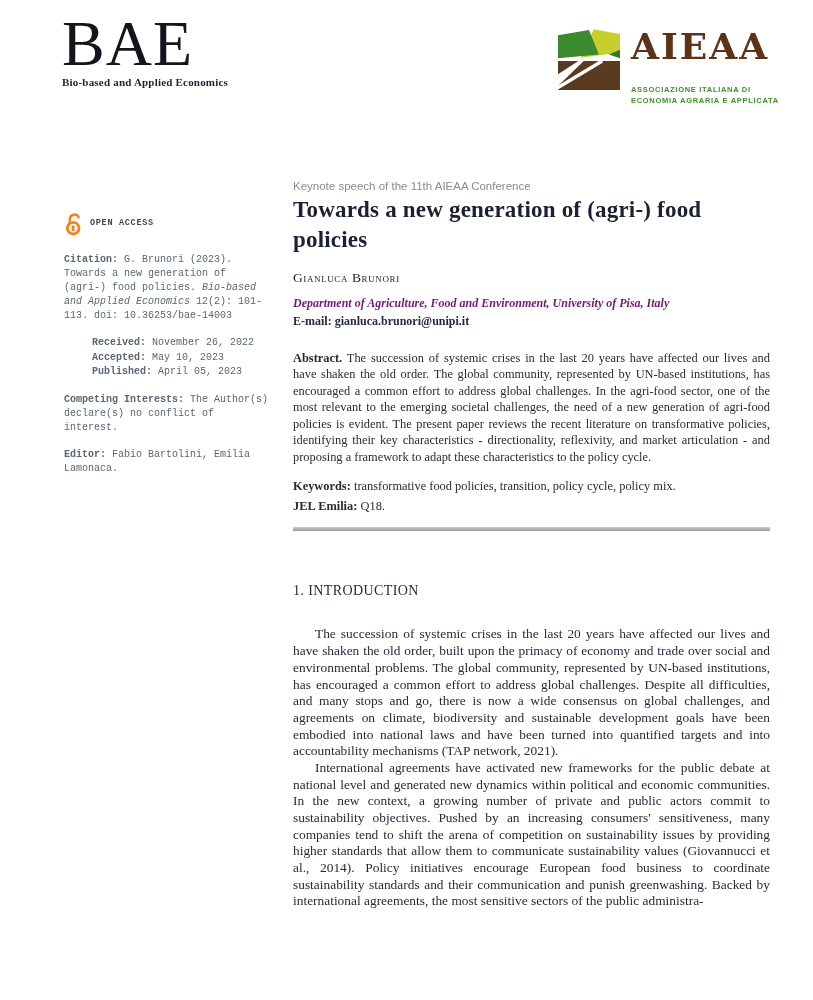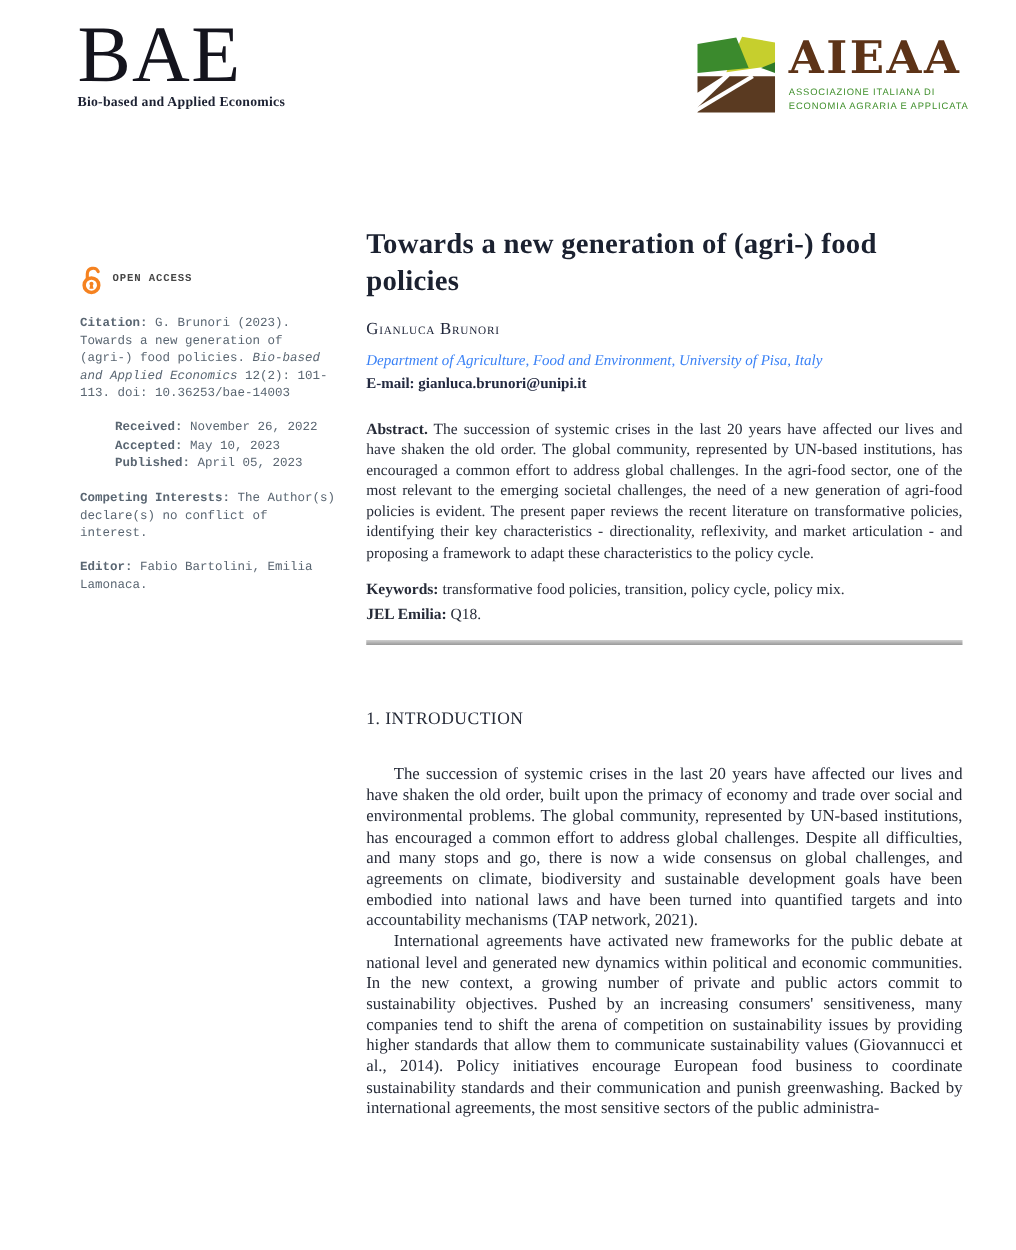--- a/index.html
+++ b/index.html
@@ -7,40 +7,40 @@
   .page{position:absolute;inset:0;overflow:hidden;background:#ffffff;}
 
   
   .bae-logo{position:absolute;left:62px;top:14px;color:#15161f;}
   .bae-acronym{font-family:"Liberation Serif",serif;font-size:64px;line-height:0.95;font-weight:400;letter-spacing:1px;color:#14141d;}
   .bae-tagline{font-family:"Liberation Serif",serif;font-size:11px;font-weight:bold;color:#1d2233;margin-top:1px;letter-spacing:0.2px;}
 
   .aieaa-logo{position:absolute;left:556px;top:28px;display:flex;align-items:flex-start;gap:9px;}
   .aieaa-mark svg{width:66px;height:66px;display:block;}
   .aieaa-name{font-family:"DejaVu Serif",serif;font-weight:bold;font-size:36px;line-height:1;letter-spacing:2px;color:#5d3317;}
-  .aieaa-sub{font-family:"Liberation Sans",sans-serif;font-size:7.5px;font-weight:normal;color:#3f8f2b;letter-spacing:0.7px;margin-top:4px;line-height:1.5;}
+  .aieaa-sub{font-family:"Liberation Sans",sans-serif;font-size:7.5px;font-weight:bold;color:#3f8f2b;letter-spacing:0.7px;margin-top:20px;line-height:1.5;}
 
   
   .sidebar{position:absolute;left:64px;top:212px;width:206px;font-family:Liberation Mono, monospace;
            font-size:10px;line-height:1.4;color:#5a6672;}
   .oa-row{display:flex;align-items:center;gap:6px;margin-bottom:17px;}
   .oa-icon svg{width:20px;height:24px;display:block;}
   .oa-label{font-size:8.5px;font-weight:bold;color:#474747;letter-spacing:0.7px;}
   .sb-block{margin:0 0 13px 0;}
   .sb-label{font-weight:bold;}
   .italic{font-style:italic;}
   .dates div{line-height:1.45;margin-left:28px;}
   .orcid{margin-top:22px;}
 
   
   .main-col{position:absolute;left:293px;top:180px;width:477px;color:#262b38;}
   .kicker{font-family:"Liberation Sans",sans-serif;font-size:11.5px;color:#8c8c8c;margin-bottom:3px;}
   .title{font-size:23px;font-weight:bold;line-height:1.32;letter-spacing:0.2px;color:#1b2130;margin:0 0 8px 0;}
   .author{font-variant:small-caps;font-size:13.5px;letter-spacing:0.6px;margin-top:14px;color:#20263a;}
-  .affiliation{font-size:12px;font-weight:normal;font-style:italic;margin-top:9px;line-height:1.4;color:#3b82f6;}
+  .affiliation{font-size:12px;font-weight:bold;font-style:italic;margin-top:9px;line-height:1.4;color:#701a75;}
   .email-line{font-size:12px;font-weight:bold;margin-top:2px;color:#232a40;}
   .abstract{margin:21px 0 0 0;font-size:12.4px;line-height:1.33;text-align:justify;}
   .b{font-weight:bold;}
   .kw-line{font-size:12.4px;margin-top:13px;line-height:1.35;}
   .kw-line + .kw-line{margin-top:3px;}
   .rule{margin-top:13px;height:4px;background:linear-gradient(#cfcfcf,#999999);}
   .section-heading{margin:52px 0 0 0;text-align:left;font-size:14px;font-weight:400;letter-spacing:0.4px;color:#262b38;}
   .body-para{margin:0;font-size:13.4px;line-height:1.245;text-align:justify;text-indent:22px;}
   .body-para.first{margin-top:27px;}
 </style>
@@ -119,20 +119,21 @@
     <p class="sb-block">
       <span class="sb-label">Editor:</span>
       <span>Fabio Bartolini, Emilia Lamonaca.</span>
     </p>
 
 
   </aside>
 
   <main class="main-col">
 
+    <div class="kicker">Keynote speech of the 11th AIEAA Conference</div>
 
     <h1 class="title">Towards a new generation of (agri-) food policies</h1>
 
     <div class="author">Gianluca Brunori</div>
 
     <div class="affiliation">Department of Agriculture, Food and Environment, University of Pisa, Italy</div>
 
     <div class="email-line">
       <span>E-mail:</span>
       <span>gianluca.brunori@unipi.it</span>

